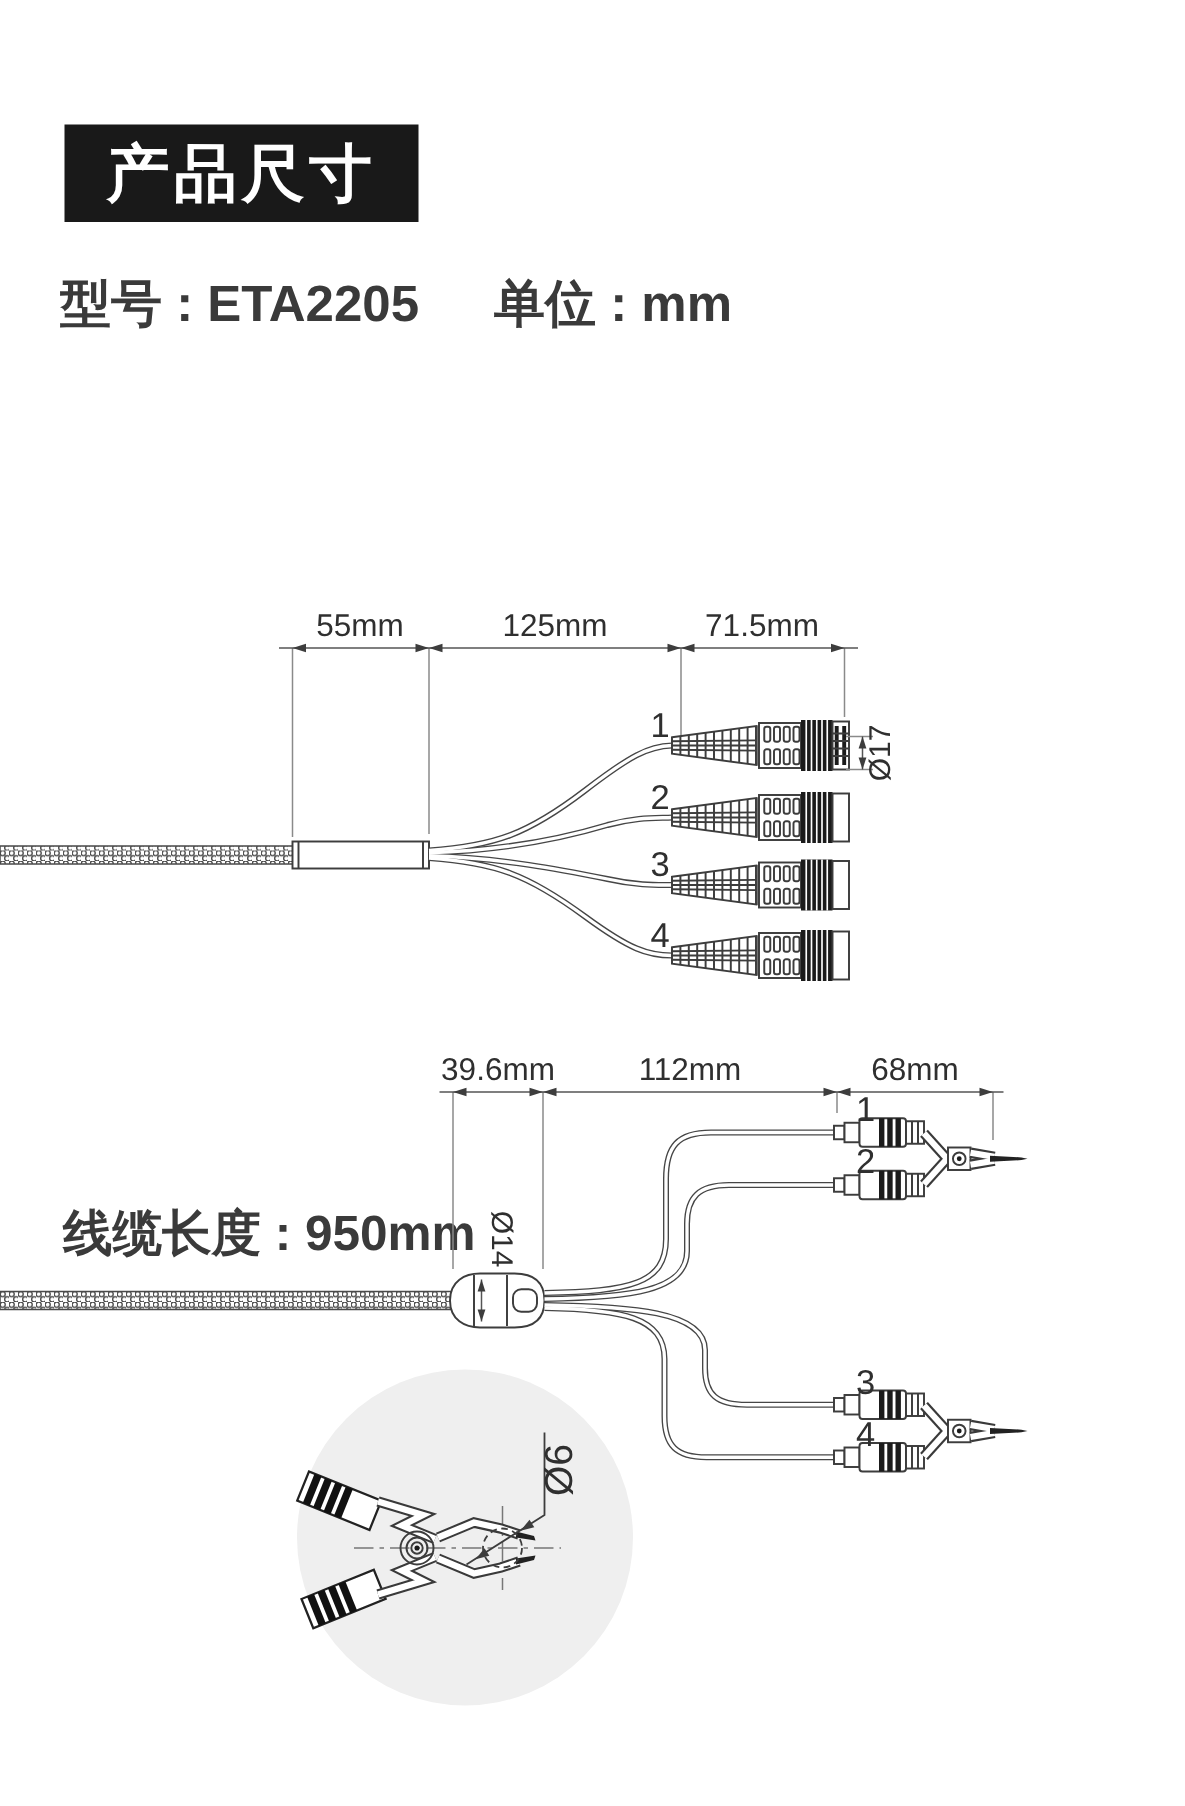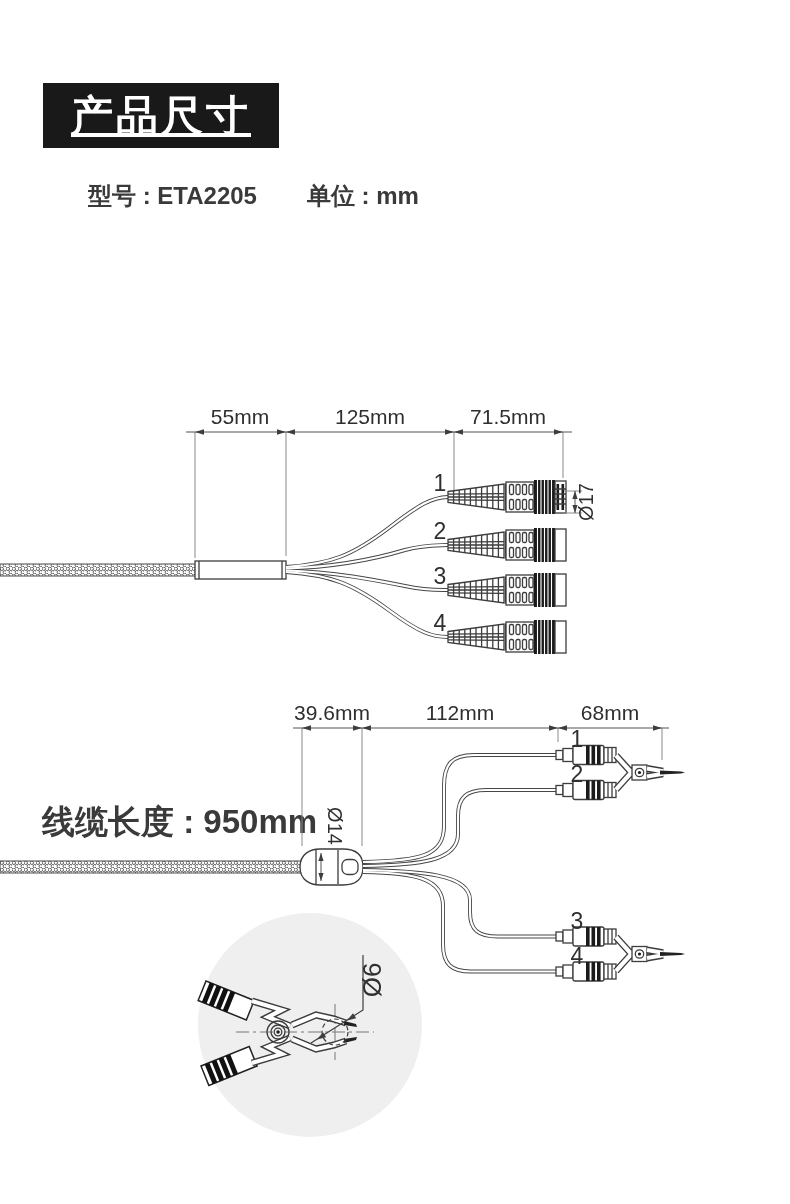--- a/index.html
+++ b/index.html
@@ -1,21 +1,21 @@
 <!DOCTYPE html>
 <html><head>
 <meta charset="utf-8">
 <style>
   html,body{margin:0;padding:0;background:#fff;}
   #canvas{position:relative;width:790px;height:1204px;background:#ffffff;overflow:hidden;
           font-family:"Liberation Sans",sans-serif;}
   .badge{position:absolute;left:43px;top:83px;width:236px;height:65px;background:#191919;
          display:flex;align-items:center;justify-content:center;}
-  .badge span{color:#ffffff;font-size:42px;font-weight:bold;letter-spacing:3px;text-decoration:underline;}
-  .model-line{position:absolute;left:40px;top:180px;font-size:24px;font-weight:bold;color:#3a3a3a;white-space:nowrap;margin-left:48px;}
+  .badge span{color:#ffffff;font-size:42px;font-weight:bold;letter-spacing:3px;}
+  .model-line{position:absolute;left:40px;top:180px;font-size:34px;font-weight:bold;color:#3a3a3a;white-space:nowrap;}
   .model-line .unit{margin-left:50px;}
   .cable-note{position:absolute;left:42px;top:800px;font-size:33px;font-weight:bold;color:#3a3a3a;white-space:nowrap;}
   svg{position:absolute;left:0;}
   #fig-top{top:400px;}
   #fig-bottom{top:695px;}
   svg text{font-family:"Liberation Sans",sans-serif;fill:#2f2f2f;}
   .dim-text{font-size:21px;}
   .num-text{font-size:23px;}
   .dia-text{font-size:20px;}
   .dia-text-lg{font-size:26px;}

